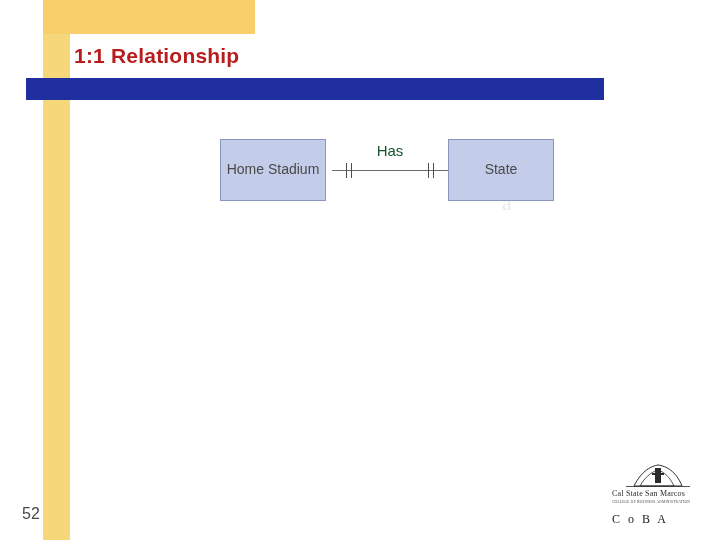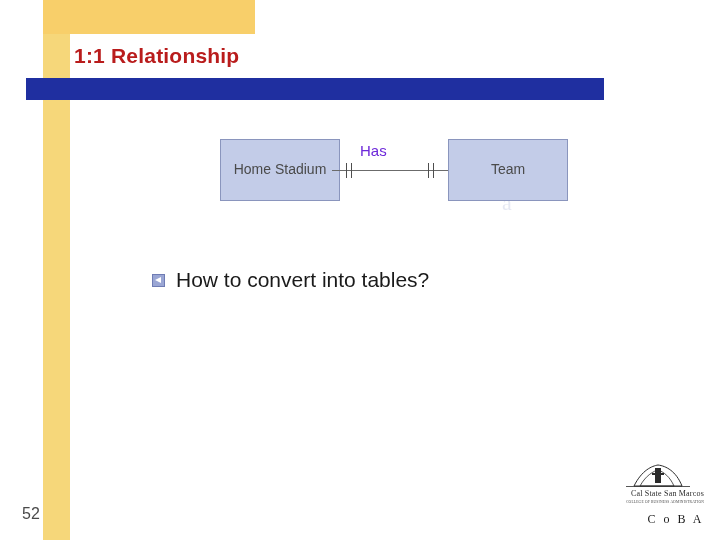--- a/index.html
+++ b/index.html
@@ -59,21 +59,21 @@
   .er-area {
     position: absolute;
     left: 210px;
     top: 128px;
     width: 360px;
     height: 100px;
   }
   .entity-box {
     position: absolute;
     top: 11px;
-    width: 120px;
+    width: 106px;
     height: 62px;
     background: #c3cce8;
     border: 1px solid #8a95bd;
     box-sizing: border-box;
   }
   .entity-label {
     position: absolute;
     width: 100%;
     top: 21px;
     text-align: center;
@@ -99,22 +99,23 @@
   }
   .tick-1 { left: 136px; }
   .tick-2 { left: 141px; }
   .tick-3 { left: 218px; }
   .tick-4 { left: 223px; }
   .rel-label {
     position: absolute;
     left: 150px;
     top: 14px;
     width: 60px;
+    text-align: center;
     font-size: 15px;
-    color: #6d28d9;
+    color: #14532d;
   }
   
   .watermark {
     position: absolute;
     left: 275px;
     top: 18px;
     font-size: 32px;
     color: #dfe3f0;
     font-family: "Liberation Serif", serif;
     letter-spacing: 2px;
@@ -170,21 +171,21 @@
     font-size: 16px;
     color: #4a4a4a;
   }
   
   .logo {
     position: absolute;
     left: 612px;
     top: 462px;
     width: 92px;
     height: 64px;
-    text-align: right;
+    text-align: left;
   }
   .logo-mark {
     position: relative;
     width: 92px;
     height: 26px;
     margin: 0 auto;
   }
   .logo-name {
     font-family: "Liberation Serif", serif;
     font-size: 8px;
@@ -229,31 +230,24 @@
     <div class="rel-line rel-line-a"></div>
     <div class="rel-line rel-line-b"></div>
     <div class="tick tick-1"></div>
     <div class="tick tick-2"></div>
     <div class="tick tick-3"></div>
     <div class="tick tick-4"></div>
 
     <div class="rel-label">Has</div>
 
     <div class="entity-box entity-right">
-      <div class="entity-label">Team</div>
+      <div class="entity-label">State</div>
     </div>
   </div>
 
-  <div class="bullet-row">
-    <span class="bullet-icon">
-      <span class="outer"></span>
-        <span class="inner"></span>
-    </span>
-    <span class="bullet-text">How to convert into tables?</span>
-  </div>
 
   <div class="page-number">52</div>
 
   <div class="logo">
     <div class="logo-mark">
       <svg width="92" height="26" viewBox="0 0 92 26">
         <path d="M22 24 C30 8, 40 4, 46 3 C54 4, 64 9, 70 24 Z" fill="none" stroke="#2b2b2b" stroke-width="1"></path>
         <path d="M28 24 C34 13, 42 9, 46 8 C52 10, 58 15, 62 24 Z" fill="none" stroke="#2b2b2b" stroke-width="0.8"></path>
         <rect x="43" y="6" width="6" height="15" fill="#2b2b2b"></rect>
         <rect x="40" y="11" width="12" height="2" fill="#2b2b2b"></rect>

